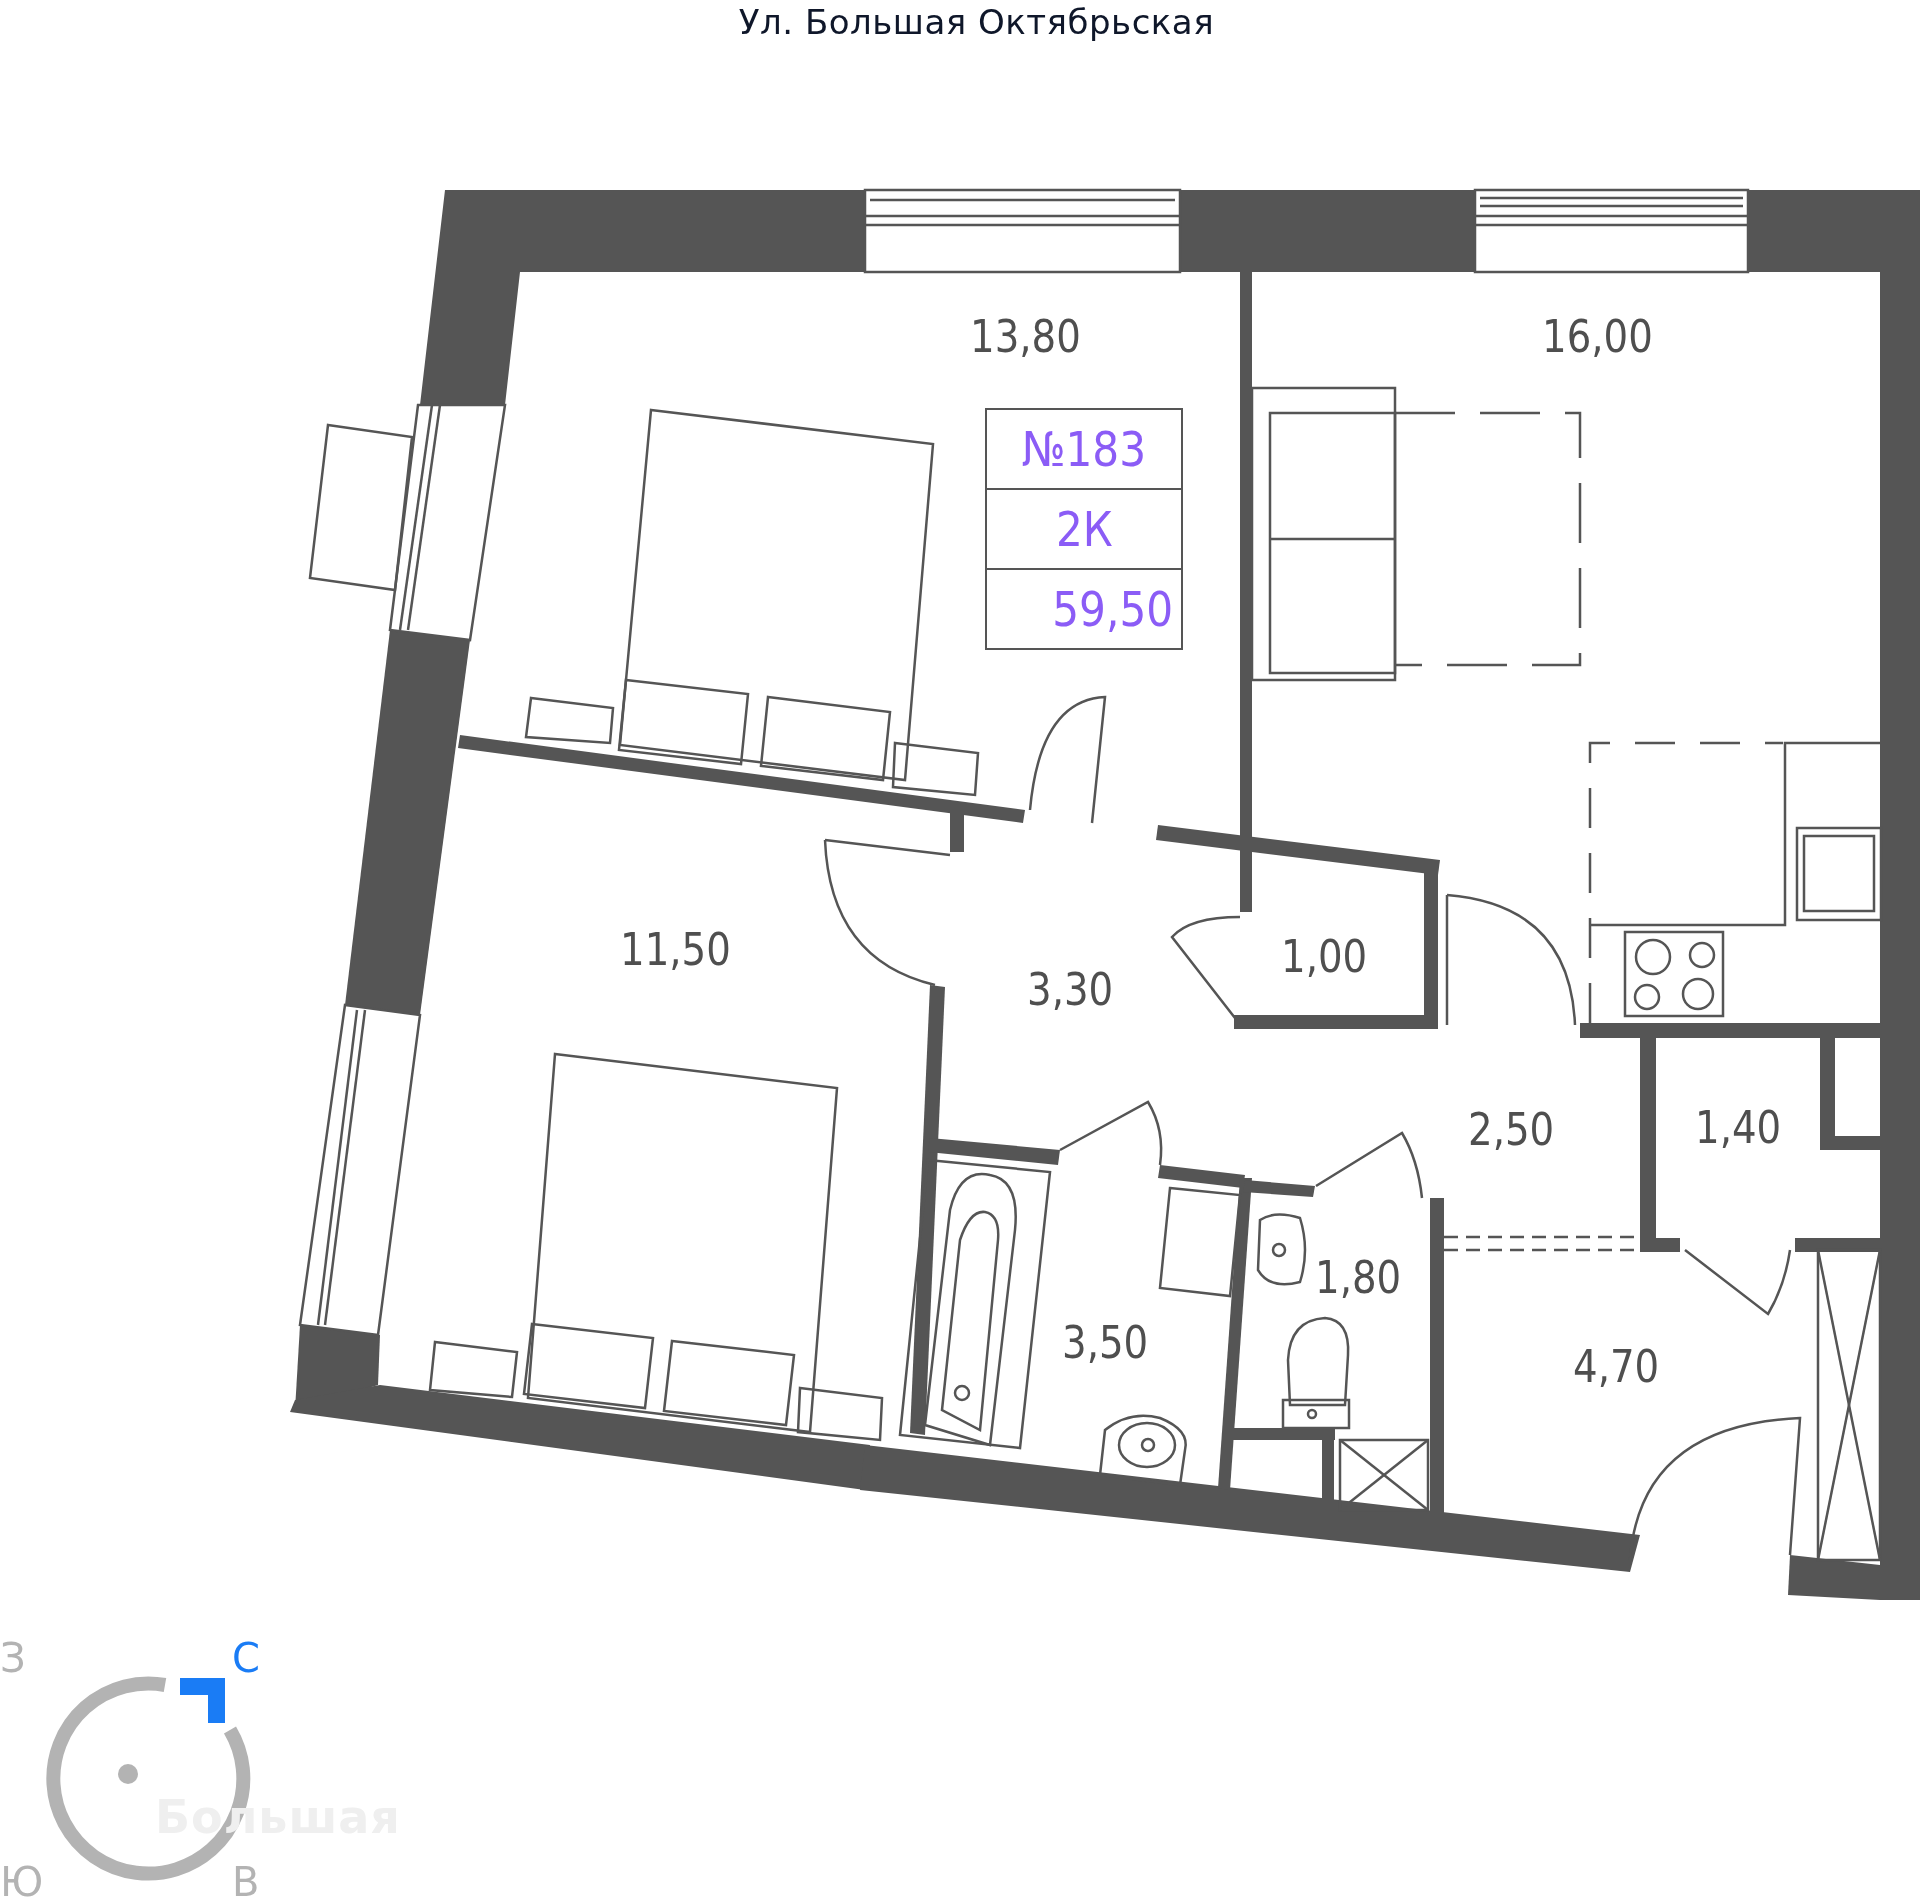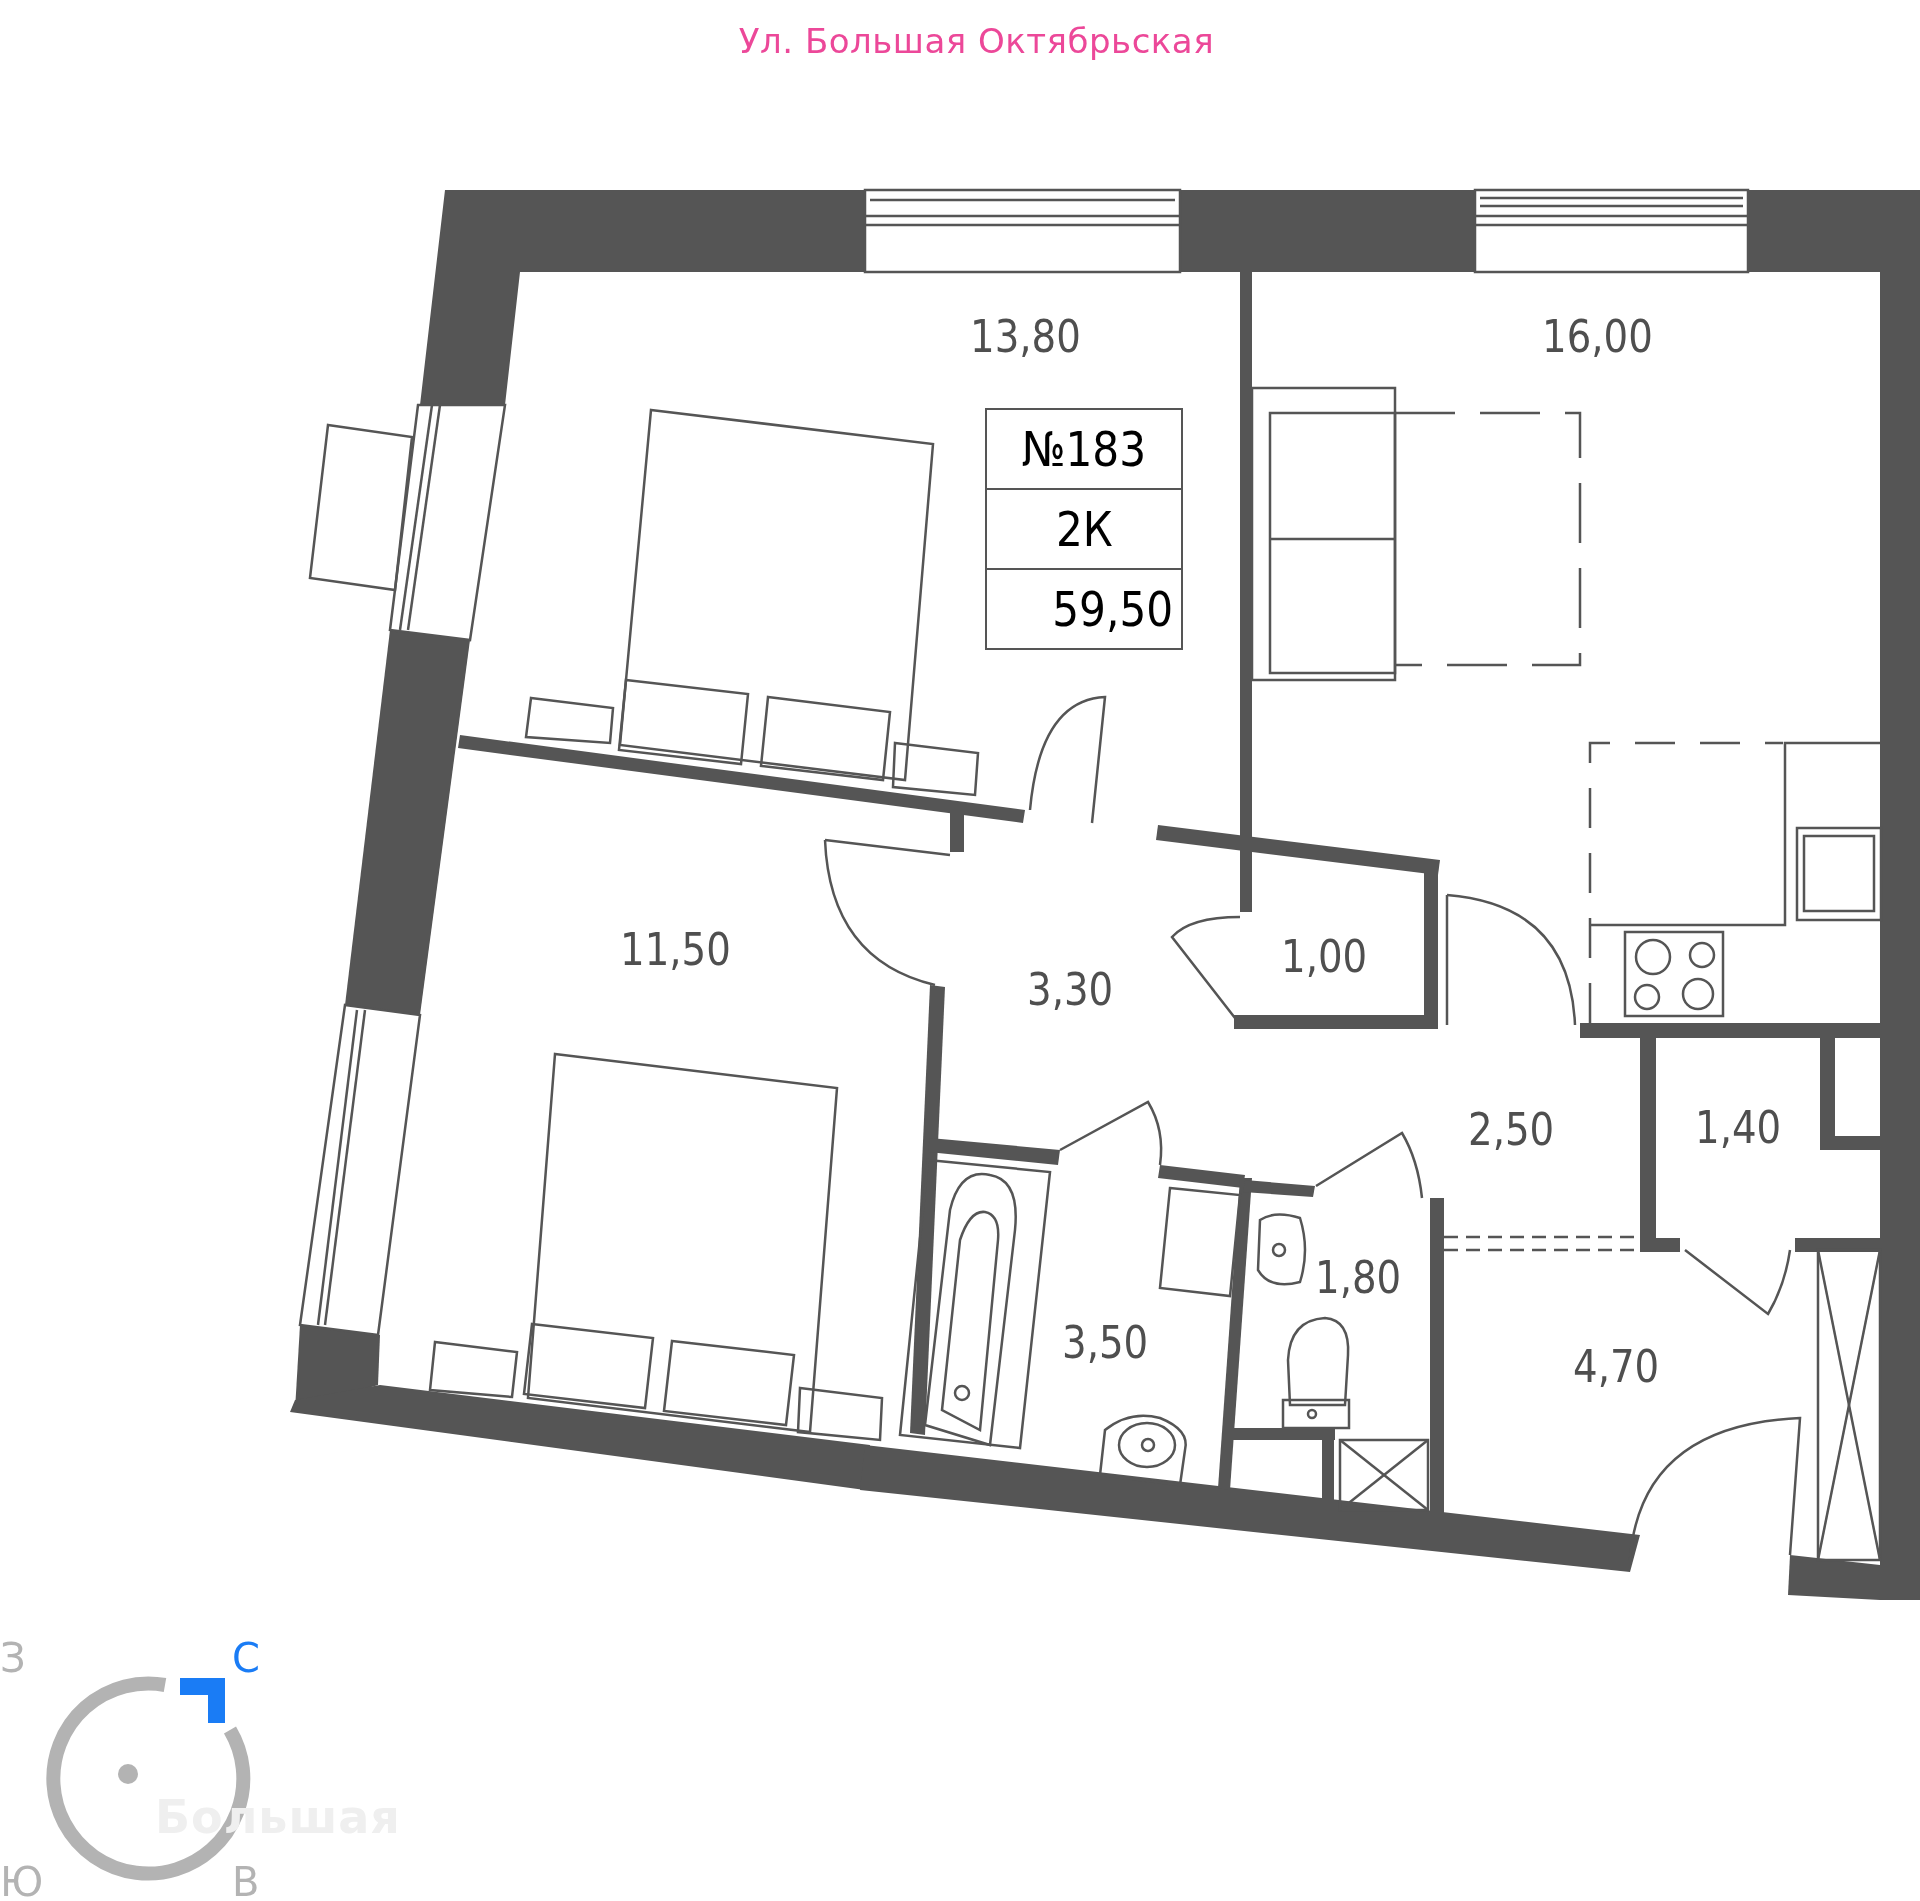--- a/index.html
+++ b/index.html
@@ -1,21 +1,21 @@
 <!DOCTYPE html>
 <html><head>
 <meta charset="utf-8">
 <style>
   html, body { margin: 0; padding: 0; background: #ffffff; }
   body { width: 1920px; height: 1901px; position: relative; overflow: hidden; font-family: "DejaVu Sans", "Liberation Sans", sans-serif; }
   svg { position: absolute; left: 0; top: 0; }
-  .street { position: absolute; left: 0; top: 0; width: 1771px; text-align: center; padding-left: 182px; box-sizing: border-box; font-size: 34px; color: #ec4899; line-height: 44px; font-family: "DejaVu Sans", sans-serif; letter-spacing: 0.5px; margin-top: 19px; }
+  .street { position: absolute; left: 0; top: 0; width: 1771px; text-align: center; padding-left: 182px; box-sizing: border-box; font-size: 34px; color: #0f172a; line-height: 44px; font-family: "DejaVu Sans", sans-serif; letter-spacing: 0.5px; }
   .lbl { position: absolute; font-size: 44px; color: #4f4f4f; font-family: "DejaVu Sans", sans-serif; white-space: nowrap; transform: scaleX(0.88); transform-origin: left top; line-height: 50px; }
   .infobox { position: absolute; left: 985px; top: 408px; width: 198px; border: 2.5px solid #555555; box-sizing: border-box; }
-  .infobox .cell { height: 78px; line-height: 78px; text-align: center; font-size: 48px; color: #000000; border-bottom: 2.5px solid #555555; font-family: "DejaVu Sans", sans-serif; }
+  .infobox .cell { height: 78px; line-height: 78px; text-align: center; font-size: 48px; color: #8b5cf6; border-bottom: 2.5px solid #555555; font-family: "DejaVu Sans", sans-serif; }
   .infobox .cell:last-child { border-bottom: none; text-align: right; }
   .infobox .cell span { display: inline-block; transform: scaleX(0.88); }
   .compass-lbl { position: absolute; font-size: 40px; font-family: "DejaVu Sans", sans-serif; line-height: 44px; }
   .watermark { position: absolute; left: 155px; top: 1790px; font-size: 46px; font-weight: bold; color: #efefef; font-family: "DejaVu Sans", sans-serif; letter-spacing: 1px; }
 </style>
 </head>
 <body>
 
 <div class="street">Ул. Большая Октябрьская</div>
 

